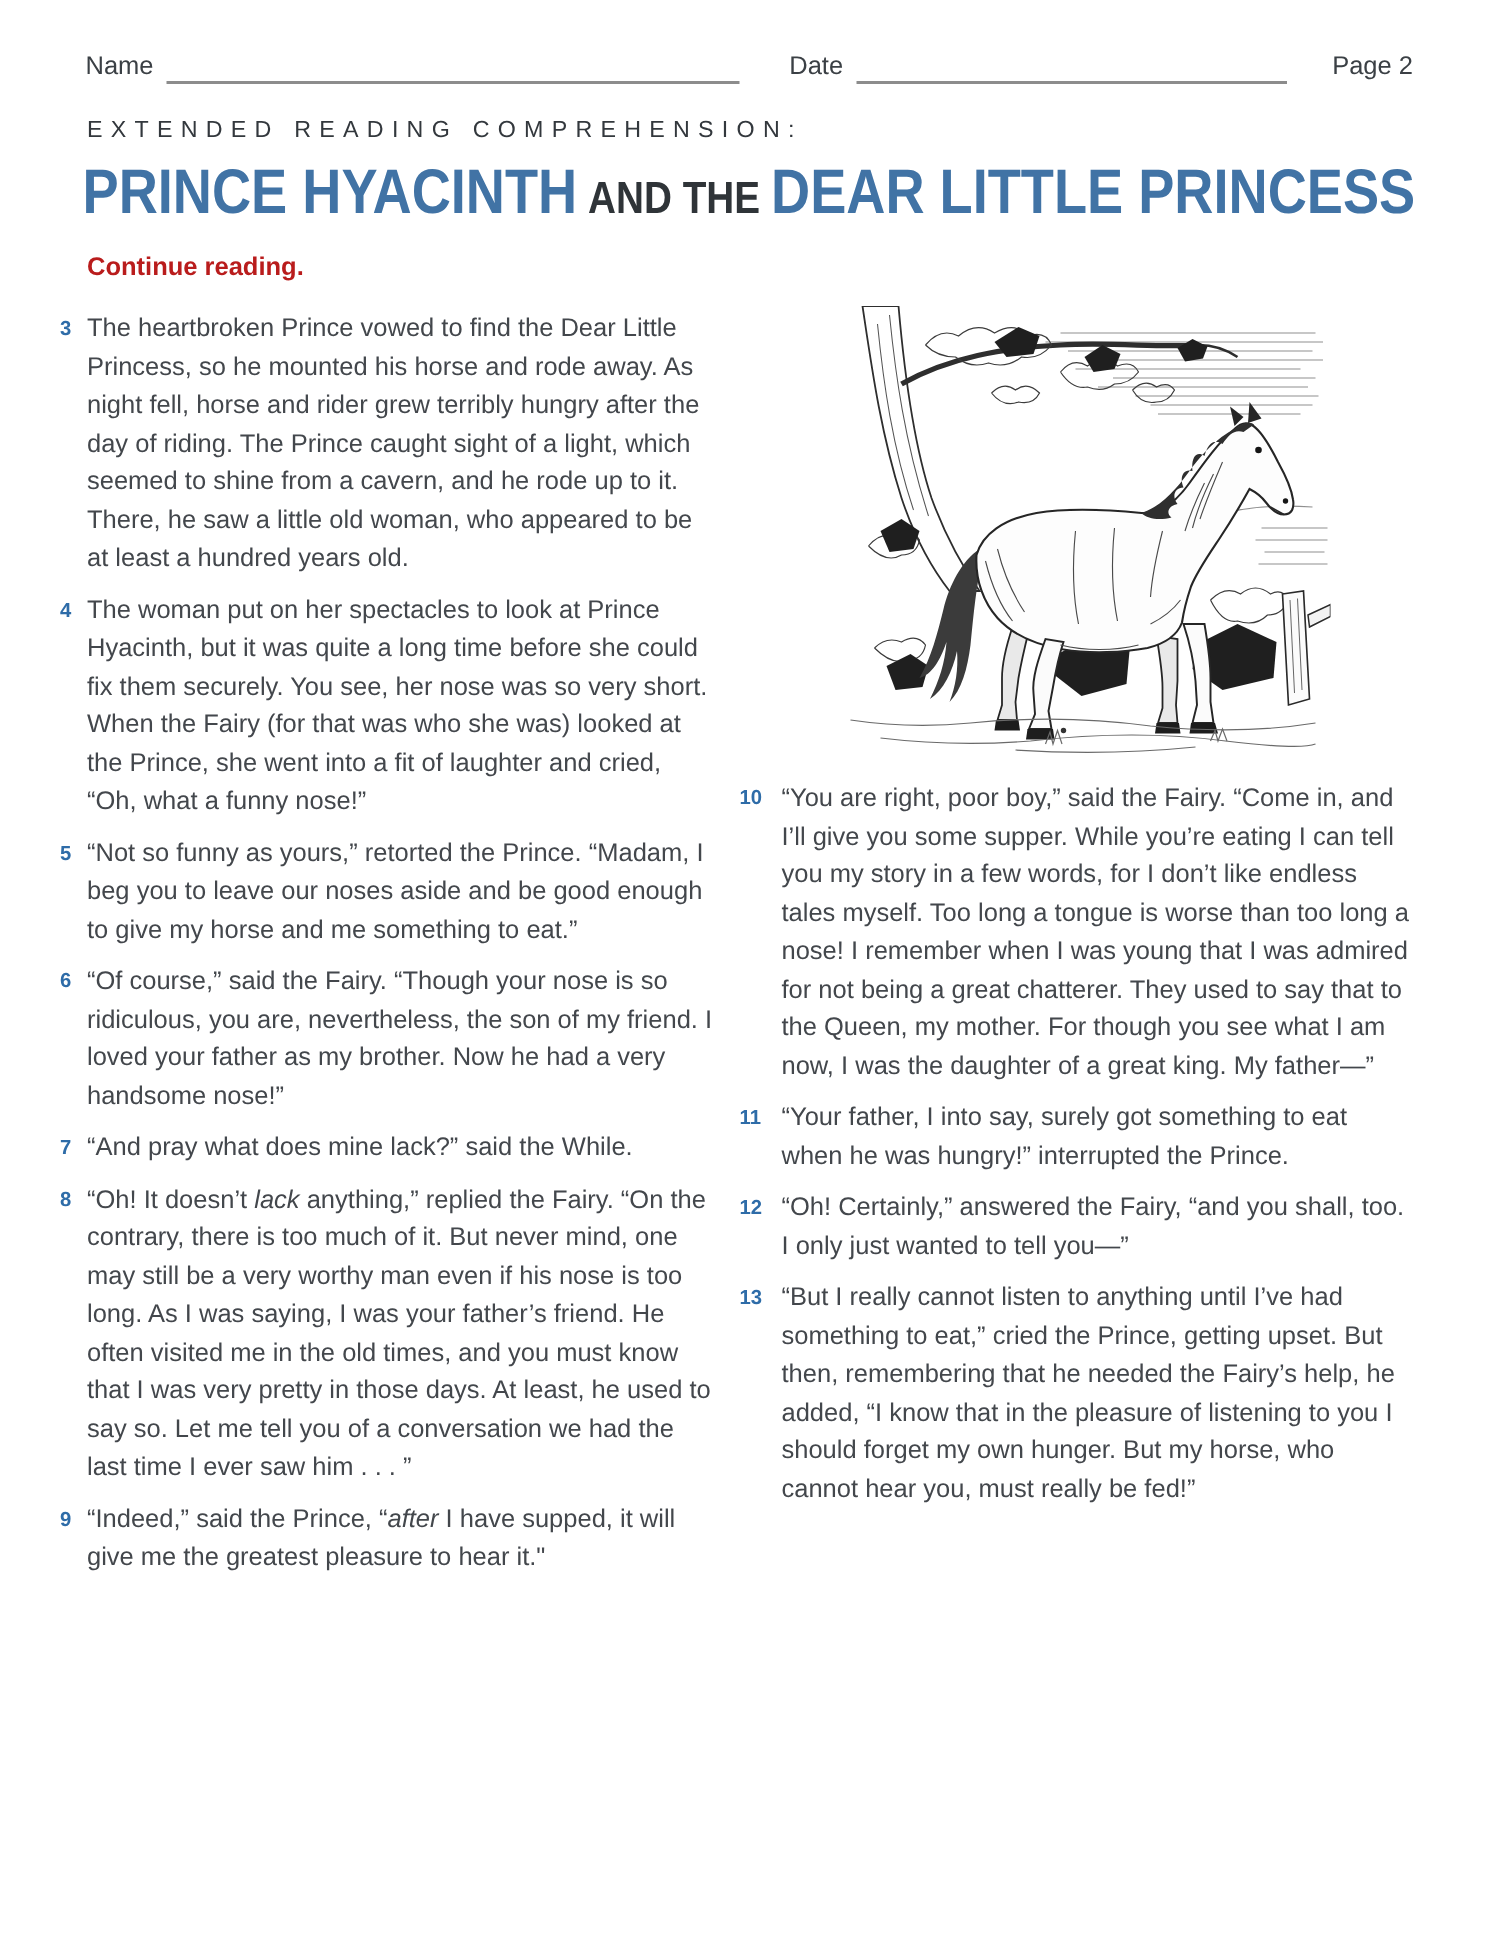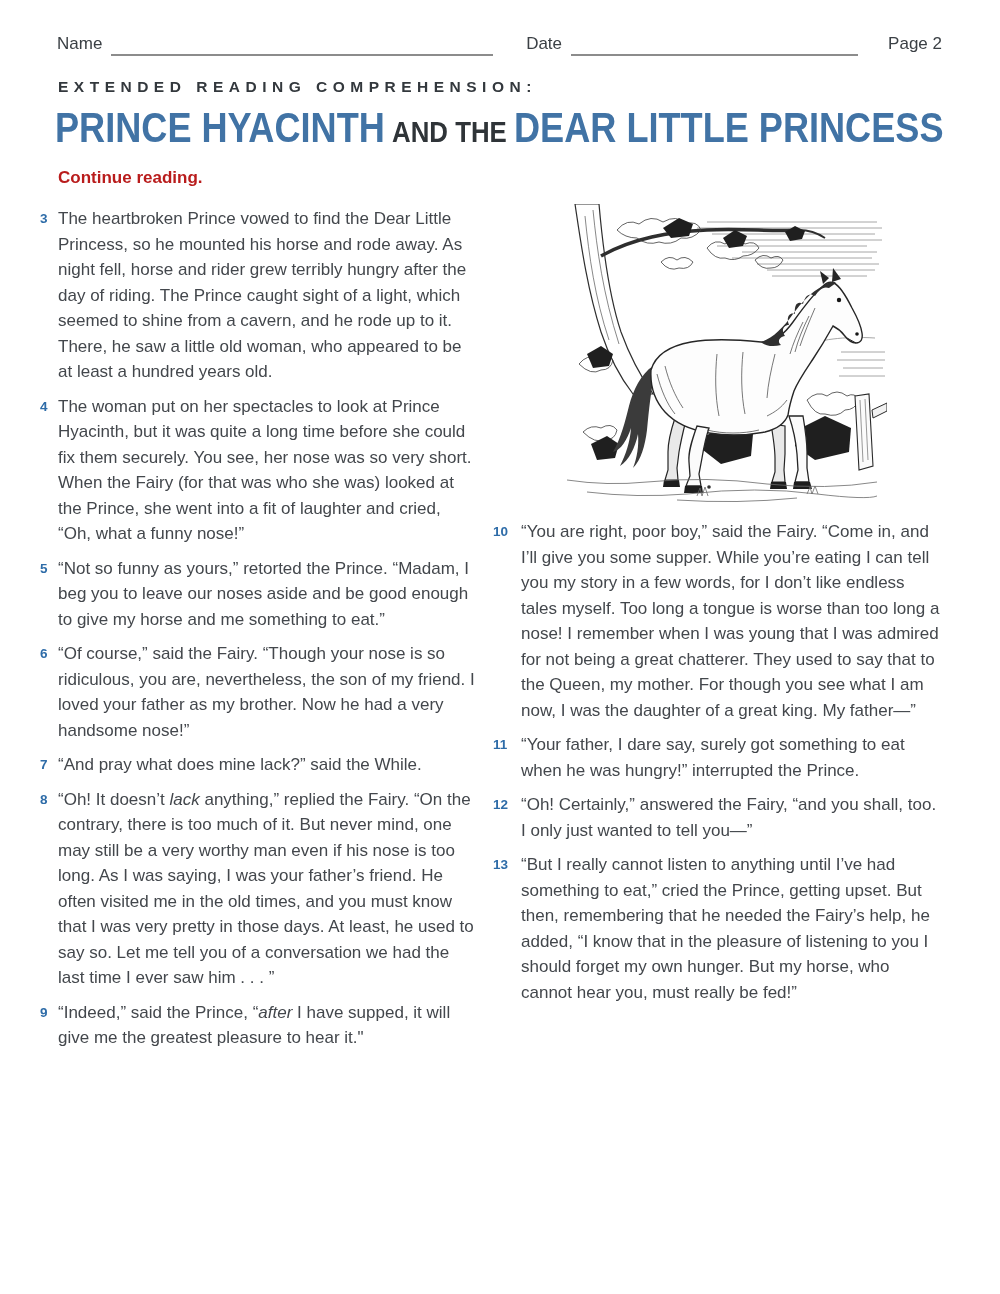--- a/index.html
+++ b/index.html
@@ -8,21 +8,21 @@
 
   
   .header{position:absolute;left:57px;right:58px;top:34px;display:flex;align-items:flex-end;
           font-size:17px;color:#3b4045;}
   .hlabel{padding-bottom:2px;white-space:nowrap;}
   .hline{border-bottom:2px solid #8c8c8c;height:20px;}
   .line-name{flex:1.33;margin:0 33px 0 9px;}
   .line-date{flex:1;margin:0 30px 0 9px;}
 
   
-  .eyebrow{position:absolute;left:58px;top:78px;font-size:15.5px;font-weight:700;
+  .eyebrow{position:absolute;left:58px;top:78px;font-size:15.5px;font-weight:400;
            letter-spacing:5.5px;color:#33383d;}
   .main-title{position:absolute;left:55px;top:100px;white-space:nowrap;font-weight:700;
               transform:scaleX(.86);transform-origin:0 50%;line-height:56px;}
   .main-title .blue{font-size:42px;color:#4173a5;}
   .main-title .and{font-size:30px;color:#2f3438;padding:0 4px;}
   .continue{position:absolute;left:58px;top:168px;font-size:17px;font-weight:700;color:#b91c1c;}
 
   
   .col{position:absolute;font-size:17px;line-height:25.5px;color:#43474c;}
   .col-left{left:40px;top:206px;width:438px;}
@@ -95,21 +95,21 @@
         <span class="ptext"><span>“Indeed,” said the Prince, “</span><span style="font-style: italic;">after</span><span> I have supped, it will give me the greatest pleasure to hear it."</span></span>
       </div>
     </div>
   <div class="col col-right">
       <div class="para">
         <span class="pnum">10</span>
         <span class="ptext"><span>“You are right, poor boy,” said the Fairy. “Come in, and I’ll give you some supper. While you’re eating I can tell you my story in a few words, for I don’t like endless tales myself. Too long a tongue is worse than too long a nose! I remember when I was young that I was admired for not being a great chatterer. They used to say that to the Queen, my mother. For though you see what I am now, I was the daughter of a great king. My father—”</span></span>
       </div>
       <div class="para">
         <span class="pnum">11</span>
-        <span class="ptext"><span>“Your father, I dare say, surely got something to eat when he was hungry!” interrupted the Prince.</span></span>
+        <span class="ptext"><span>“Your father, I into say, surely got something to eat when he was hungry!” interrupted the Prince.</span></span>
       </div>
       <div class="para">
         <span class="pnum">12</span>
         <span class="ptext"><span>“Oh! Certainly,” answered the Fairy, “and you shall, too. I only just wanted to tell you—”</span></span>
       </div>
       <div class="para">
         <span class="pnum">13</span>
         <span class="ptext"><span>“But I really cannot listen to anything until I’ve had something to eat,” cried the Prince, getting upset. But then, remembering that he needed the Fairy’s help, he added, “I know that in the pleasure of listening to you I should forget my own hunger. But my horse, who cannot hear you, must really be fed!”</span></span>
       </div>
     </div>

